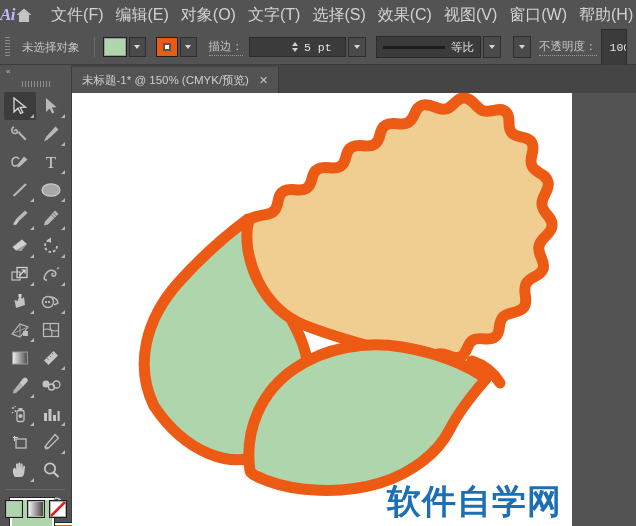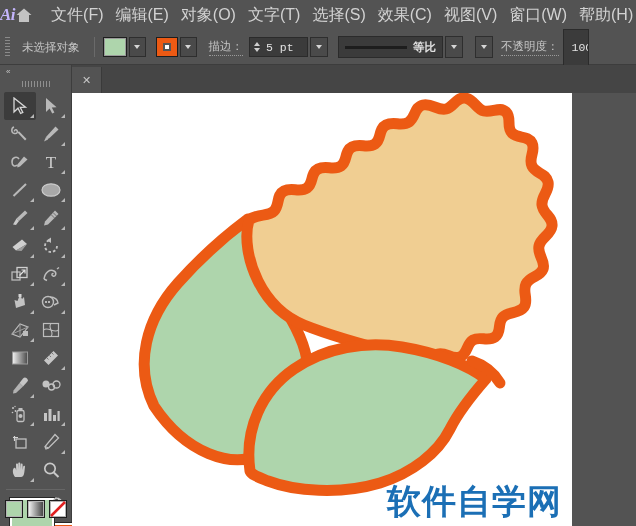--- a/index.html
+++ b/index.html
@@ -82,21 +82,21 @@
   .sp-dn  { width:0;height:0;border-left:3.5px solid transparent;border-right:3.5px solid transparent;border-top:4px solid #d0d0d0; }
   .num-val { color:#e3e3e3; font-size:11.5px; font-family:"Liberation Mono",monospace; padding:0 6px 0 3px; min-width:44px; }
   .field-drop {
     width:18px; height:22px; background:#4a4a4a; border:1px solid #2e2e2e;
     display:flex; align-items:center; justify-content:center; margin-left:2px;
   }
   .combo {
     display:flex; align-items:center; height:22px;
     background:#3b3b3b; border:1px solid #2b2b2b; padding:0 6px; gap:6px;
   }
-  .combo .txt { color:#e0e0e0; font-size:11.5px; white-space:nowrap;font-weight:bold; }
+  .combo .txt { color:#e0e0e0; font-size:11.5px; white-space:nowrap; }
   .line-preview { width:62px; height:3px; background:#1d1d1d; }
   .dot-preview { width:7px; height:7px; border-radius:50%; background:#111; }
   #opacity-field {
     height:37px; background:#3b3b3b; border:1px solid #2b2b2b;
     color:#e3e3e3; font-size:11.5px; font-family:"Liberation Mono",monospace;
     display:flex; align-items:center; padding:0 8px; overflow:hidden;
   }
 
   
   #tabbar {
@@ -230,21 +230,21 @@
     <div class="stroke-sw" style="background:#ec5a14; margin-left:10px;">
       <i></i>
     </div>
     <div class="mini-drop">
       <div class="caret"></div>
     </div>
 
     <div style="width:12px"></div>
     <div class="opt-label">描边：</div>
 
-    <div class="num-field" style="margin-left:6px;">
+    <div class="num-field" style="margin-left:6px;padding-left:38px;">
       <div class="spinner">
         <div class="sp-up"></div>
         <div class="sp-dn"></div>
       </div>
       <div class="num-val">5 pt</div>
     </div>
     <div class="field-drop" style="height:20px;">
       <div class="caret"></div>
     </div>
 
@@ -264,20 +264,21 @@
 
     <div style="width:8px"></div>
     <div class="opt-label">不透明度：</div>
     <div id="opacity-field" style="margin-left:4px;width:26px;">
       <span>100</span>
     </div>
   </div>
 
   <div id="tabbar">
     <div id="doc-tab">
+      <span class="title">未标题-1* @ 150% (CMYK/预览)</span>
       <span class="close">✕</span>
     </div>
   </div>
 
   <div id="toolbar">
     <div id="tb-collapse">
       <span>«</span>
     </div>
     <div id="tb-grip">
         <span></span>

